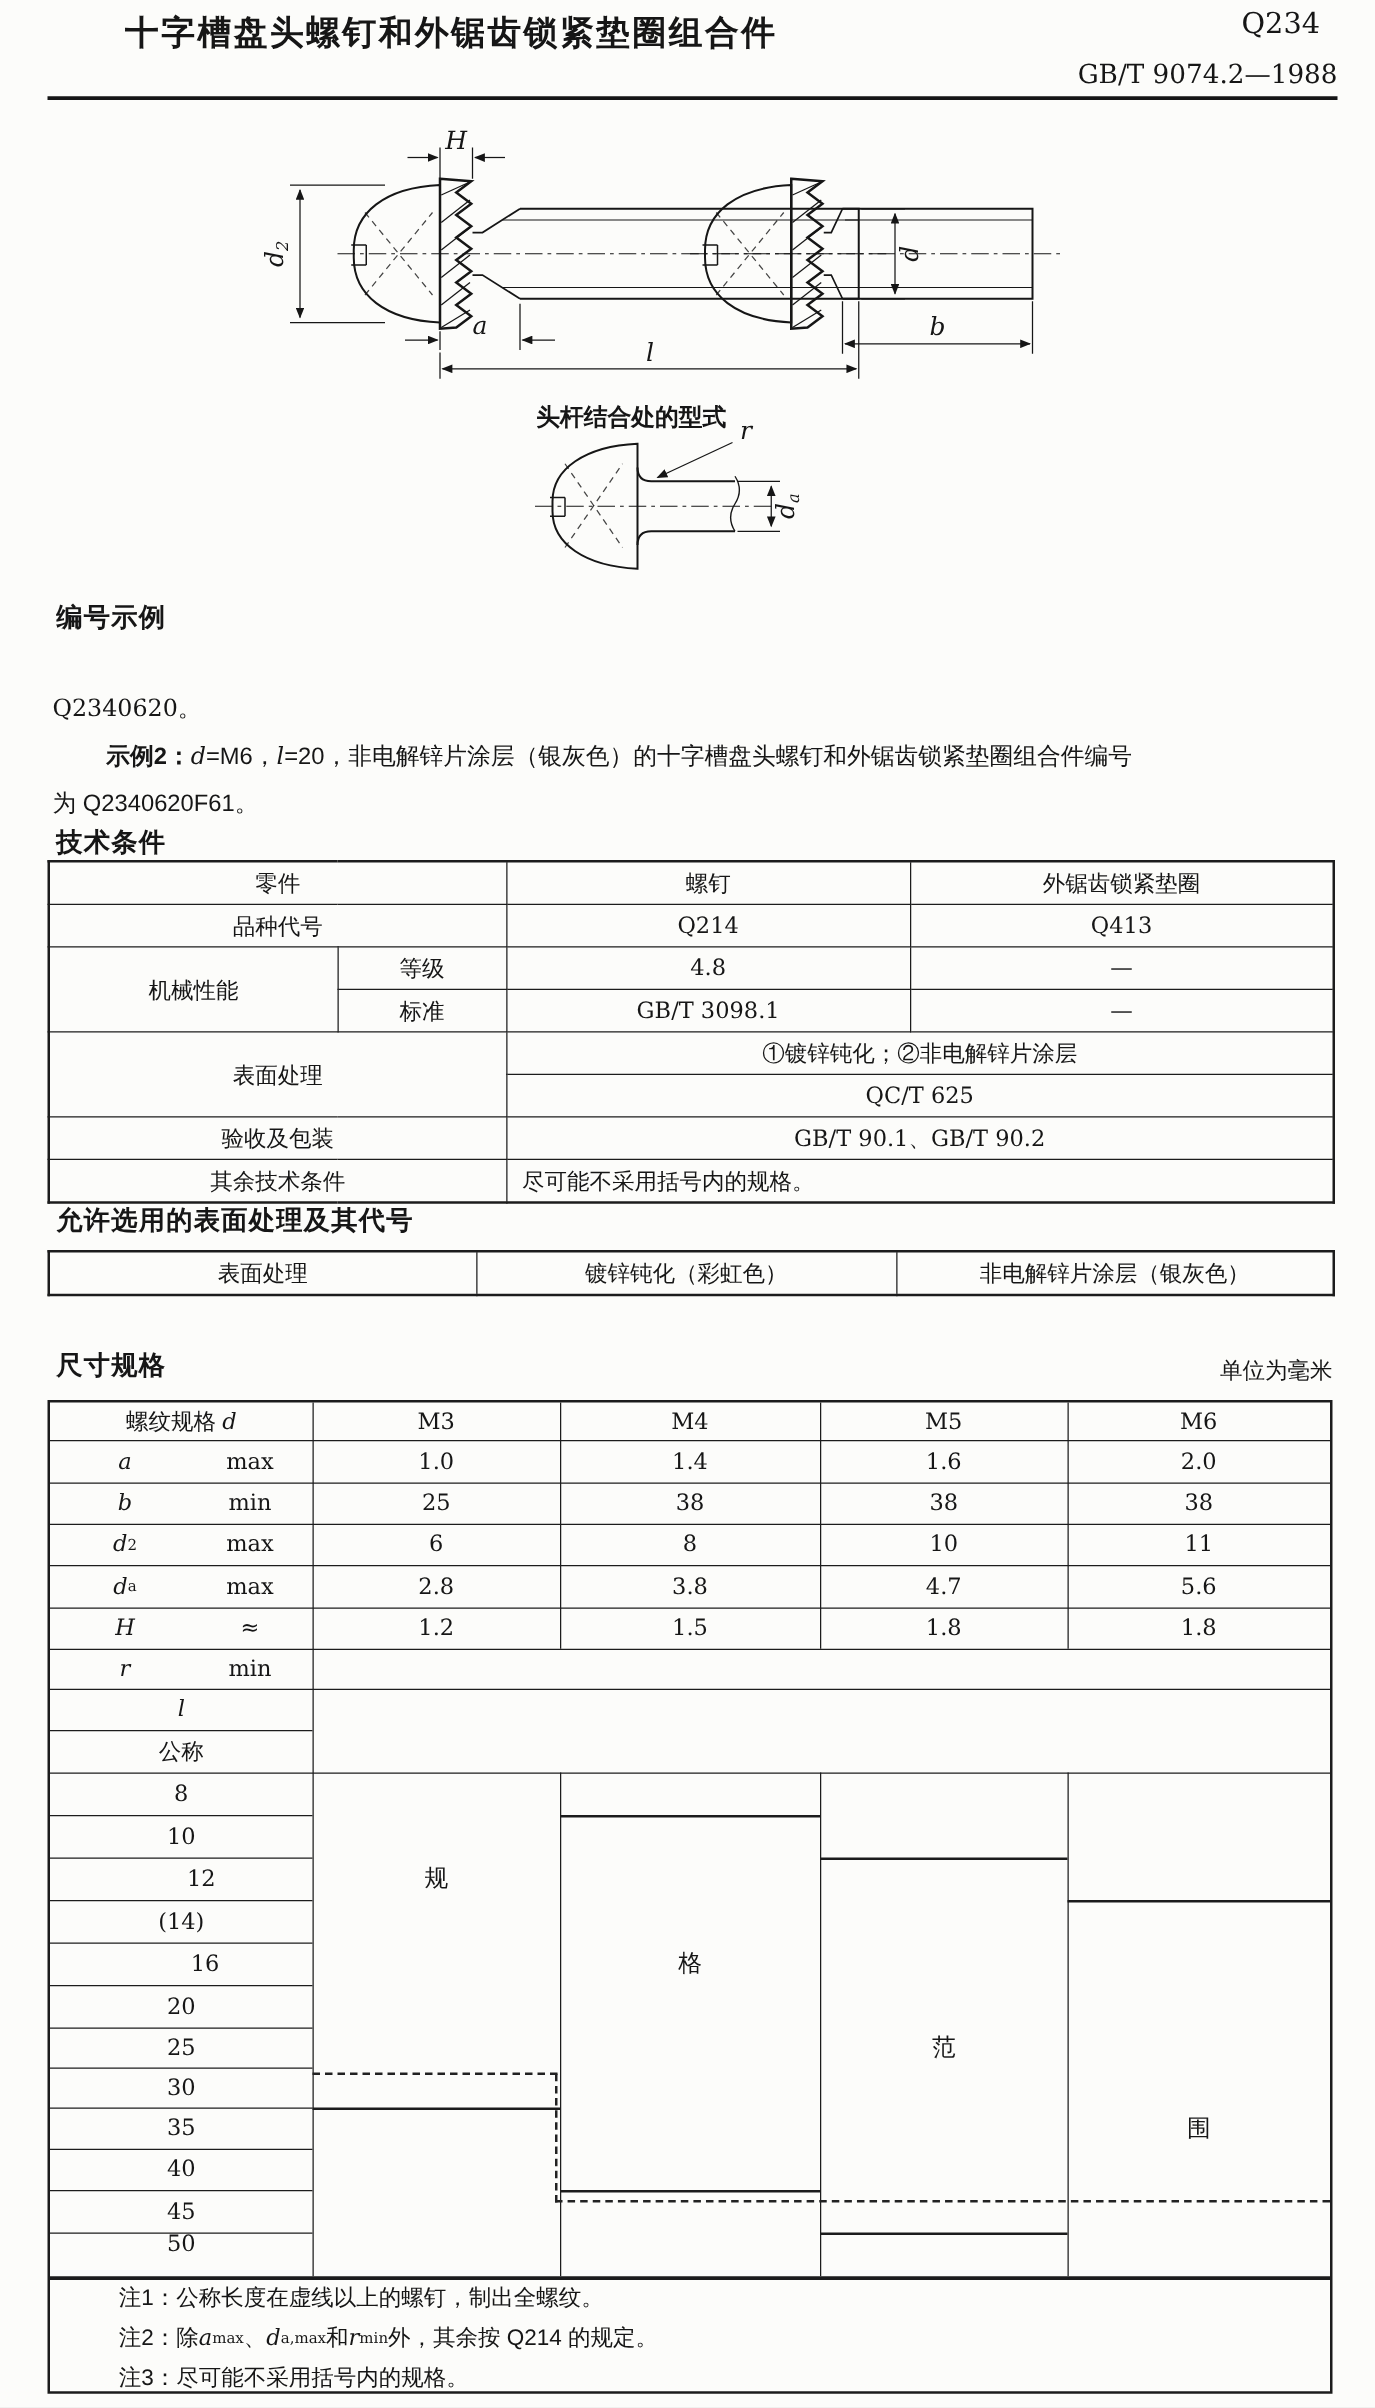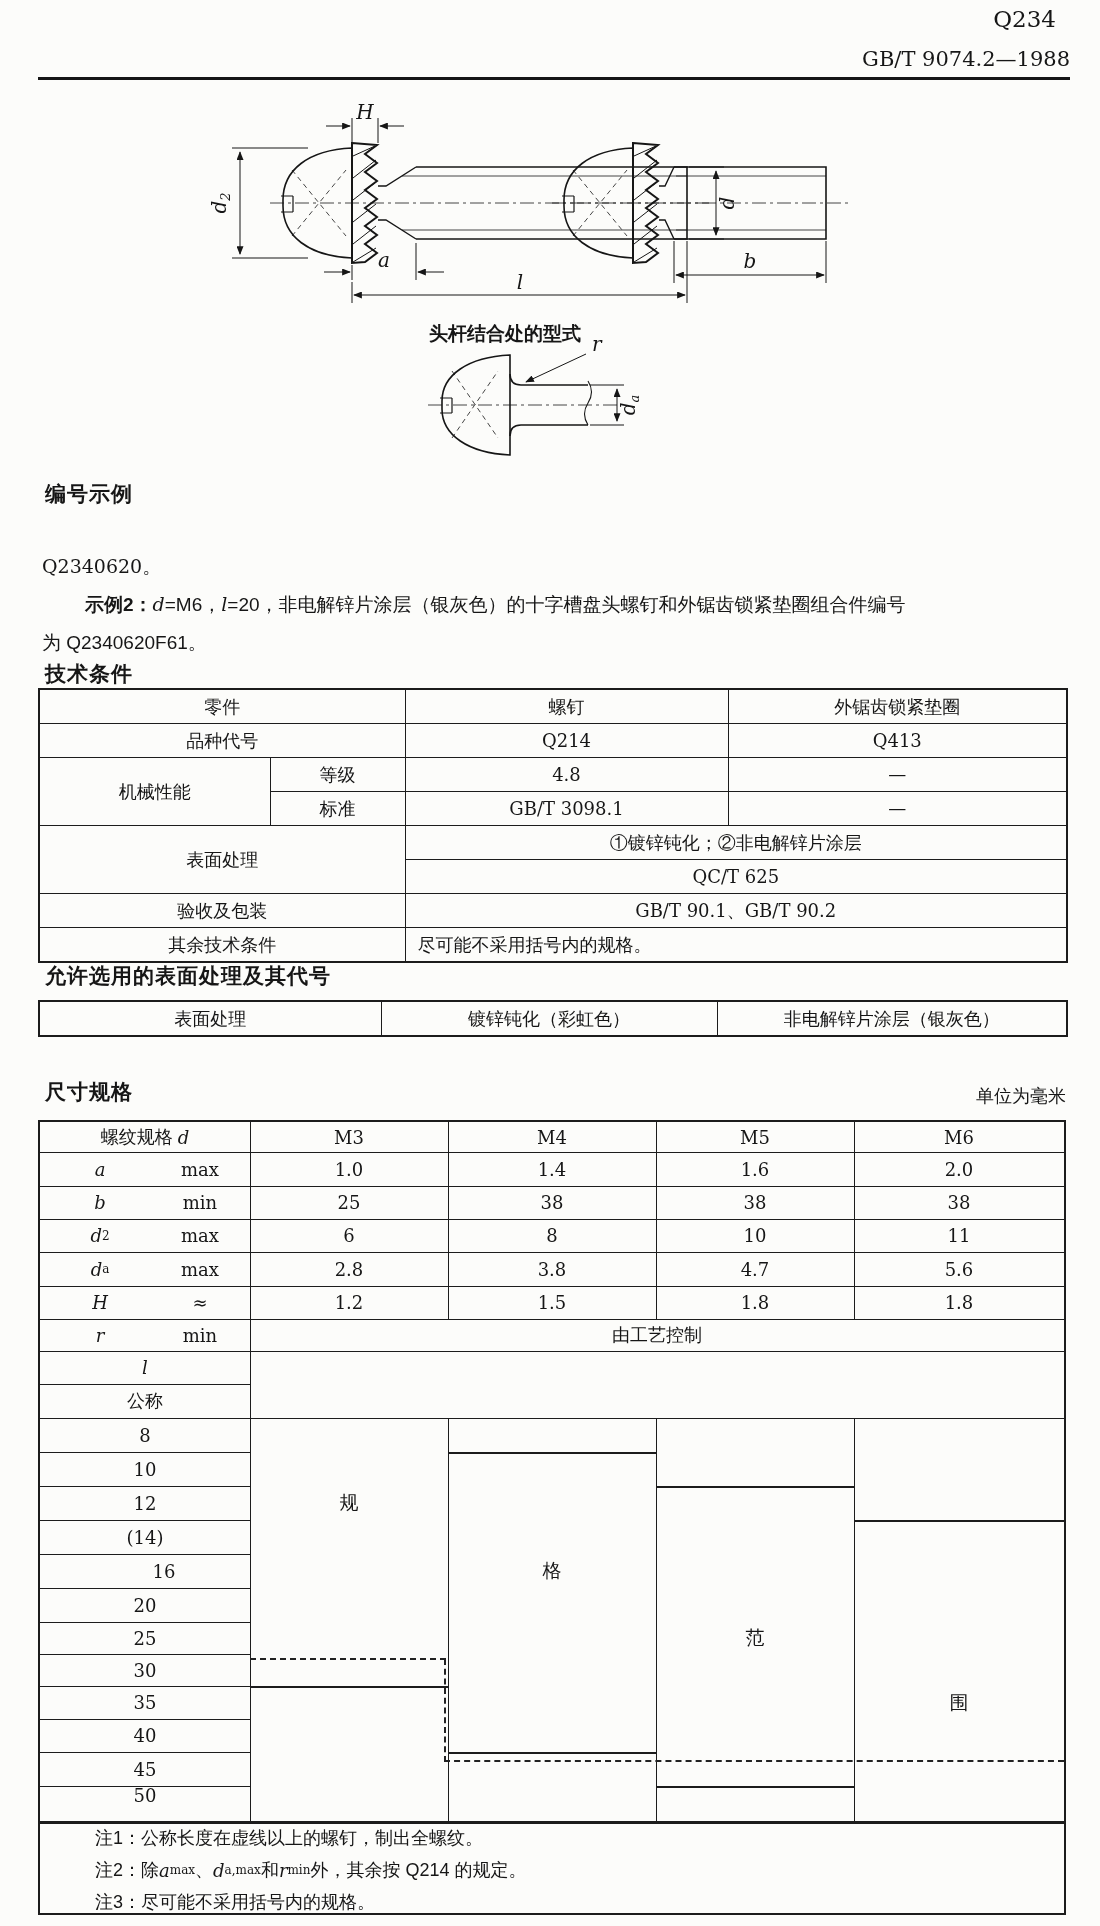--- a/index.html
+++ b/index.html
@@ -34,20 +34,21 @@
   .unit{position:absolute;font-size:18px;margin-left:13px;}
   svg text{fill:#161616;}
   .dimlab{font-family:"DejaVu Serif",serif;font-style:italic;font-size:20px;}
   .cap{font-family:"Liberation Sans",sans-serif;font-size:19px;font-weight:bold;}
 </style>
 </head>
 <body>
 
 <div class="page">
 
+  <h1 class="pg-title">十字槽盘头螺钉和外锯齿锁紧垫圈组合件</h1>
   <div class="pg-code">Q234</div>
   <div class="pg-std">GB/T 9074.2—1988</div>
   <div class="rule"></div>
 
   <svg class="abs" style="left:140px;top:88px;" width="820" height="380" viewBox="0 0 820 380">
     <defs>
       <marker id="ah" viewBox="0 0 10 8" refX="9" refY="4" markerWidth="9" markerHeight="7" orient="auto-start-reverse">
         <path d="M0,0 L10,4 L0,8 z" fill="#161616"></path>
       </marker>
       <g id="washerG" stroke="#161616" fill="none">
@@ -315,30 +316,29 @@
     <div class="cell num" style="left:120px;top:164px;width:80px;height:33px;">≈</div>
     <div class="cell num" style="left:210px;top:164px;width:198px;height:33px;">1.2</div>
     <div class="cell num" style="left:408px;top:164px;width:208px;height:33px;">1.5</div>
     <div class="cell num" style="left:616px;top:164px;width:198px;height:33px;">1.8</div>
     <div class="cell num" style="left:814px;top:164px;width:210px;height:33px;">1.8</div>
 
     <div class="cell" style="left:25px;top:197px;width:70px;height:32px;">
         <span class="it">r</span>
       </div>
     <div class="cell num" style="left:120px;top:197px;width:80px;height:32px;">min</div>
-    <div class="cell" style="left:210px;top:197px;width:814px;height:32px;">由工艺控制</div>
 
     <div class="cell" style="left:0;top:229px;width:210px;height:33px;">
         <span class="it">l</span>
       </div>
     <div class="cell" style="left:0;top:262px;width:210px;height:34px;">公称</div>
 
     <div class="cell num" style="left:0;top:296px;width:210px;height:34px;">8</div>
     <div class="cell num" style="left:0;top:330px;width:210px;height:34px;">10</div>
-    <div class="cell num" style="left:0;top:364px;width:210px;height:34px;">12</div>
+    <div class="cell num" style="left:16px;top:364px;width:210px;height:34px;">12</div>
     <div class="cell num" style="left:0;top:398px;width:210px;height:34px;">(14)</div>
     <div class="cell num" style="left:0;top:432px;width:210px;height:34px;margin-left:19px;">16</div>
     <div class="cell num" style="left:0;top:466px;width:210px;height:34px;">20</div>
     <div class="cell num" style="left:0;top:500px;width:210px;height:32px;">25</div>
     <div class="cell num" style="left:0;top:532px;width:210px;height:32px;">30</div>
     <div class="cell num" style="left:0;top:564px;width:210px;height:33px;">35</div>
     <div class="cell num" style="left:0;top:597px;width:210px;height:33px;">40</div>
     <div class="cell num" style="left:0;top:630px;width:210px;height:34px;">45</div>
     <div class="cell num" style="left:0;top:664px;width:210px;height:18px;">50</div>
 

